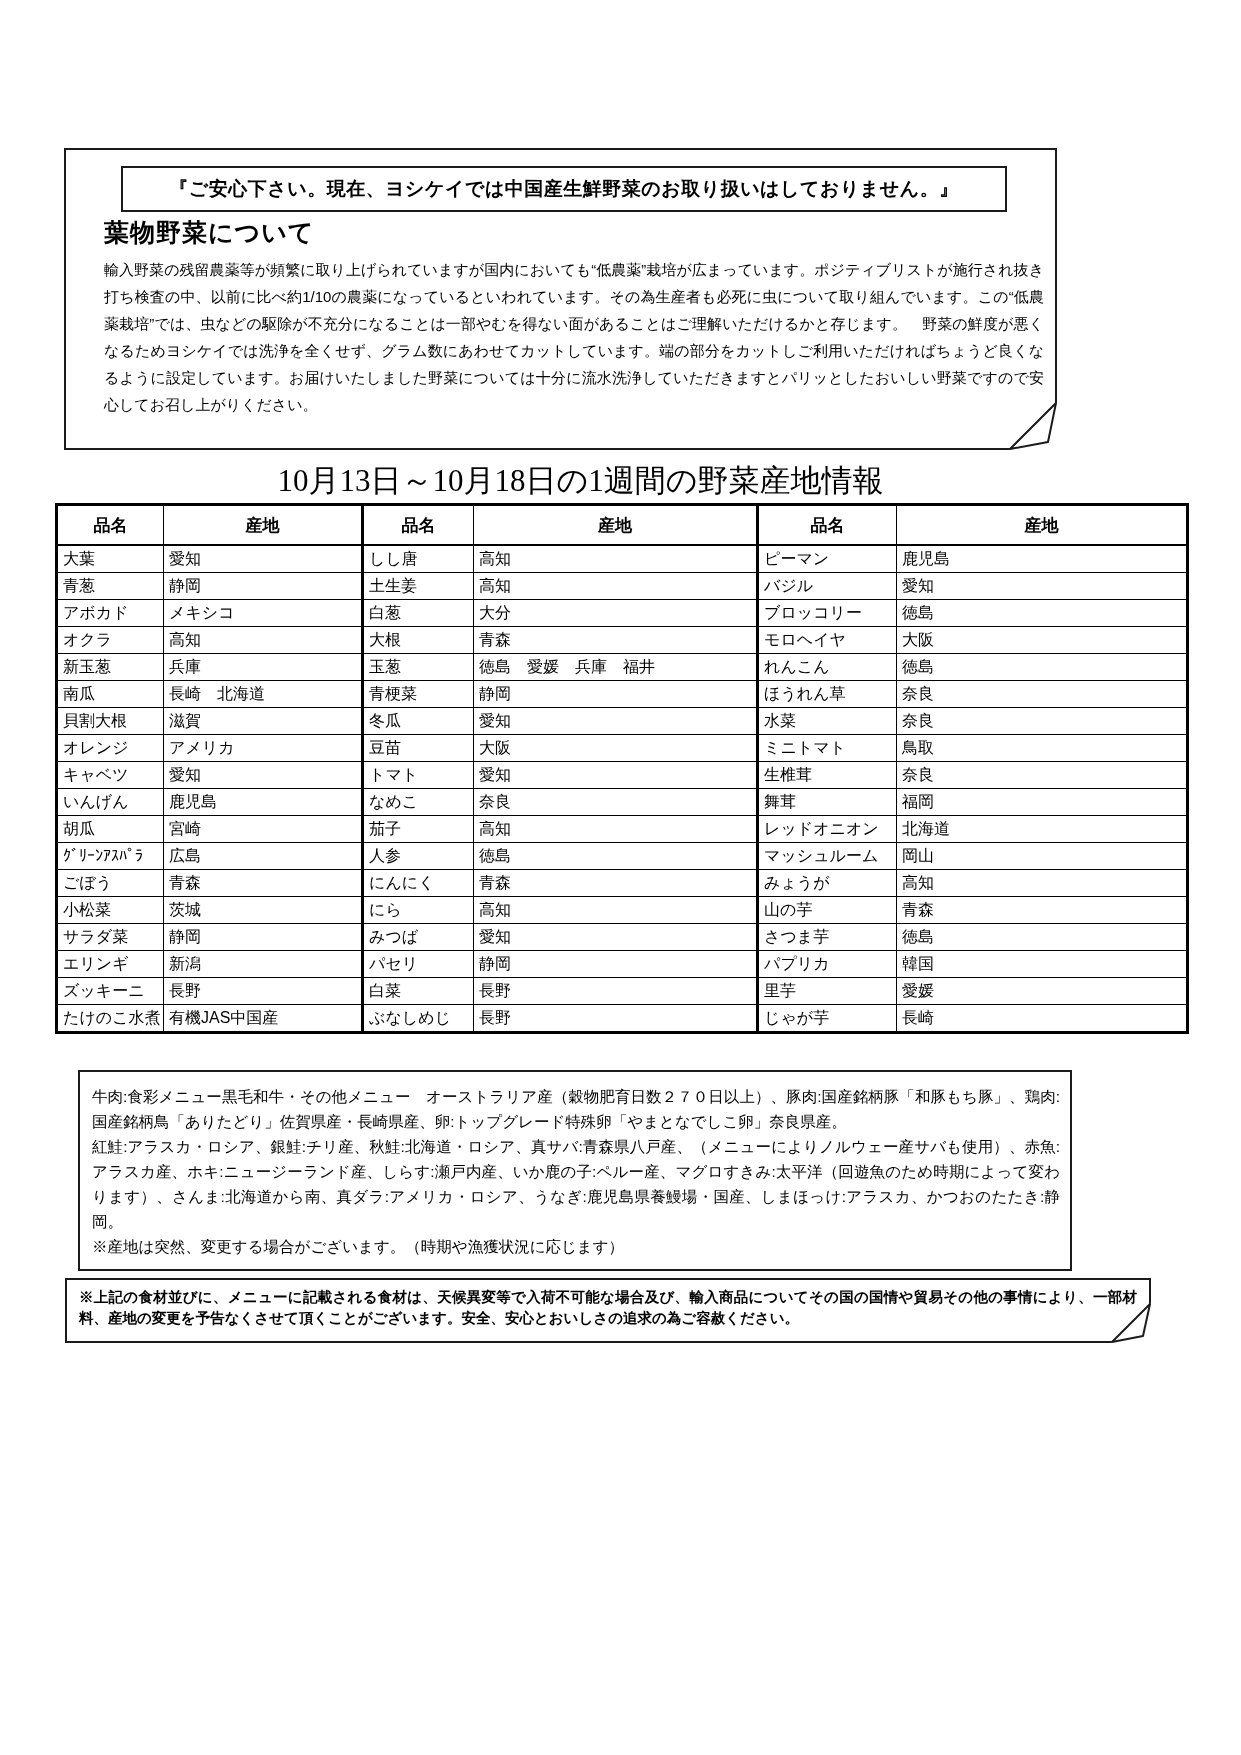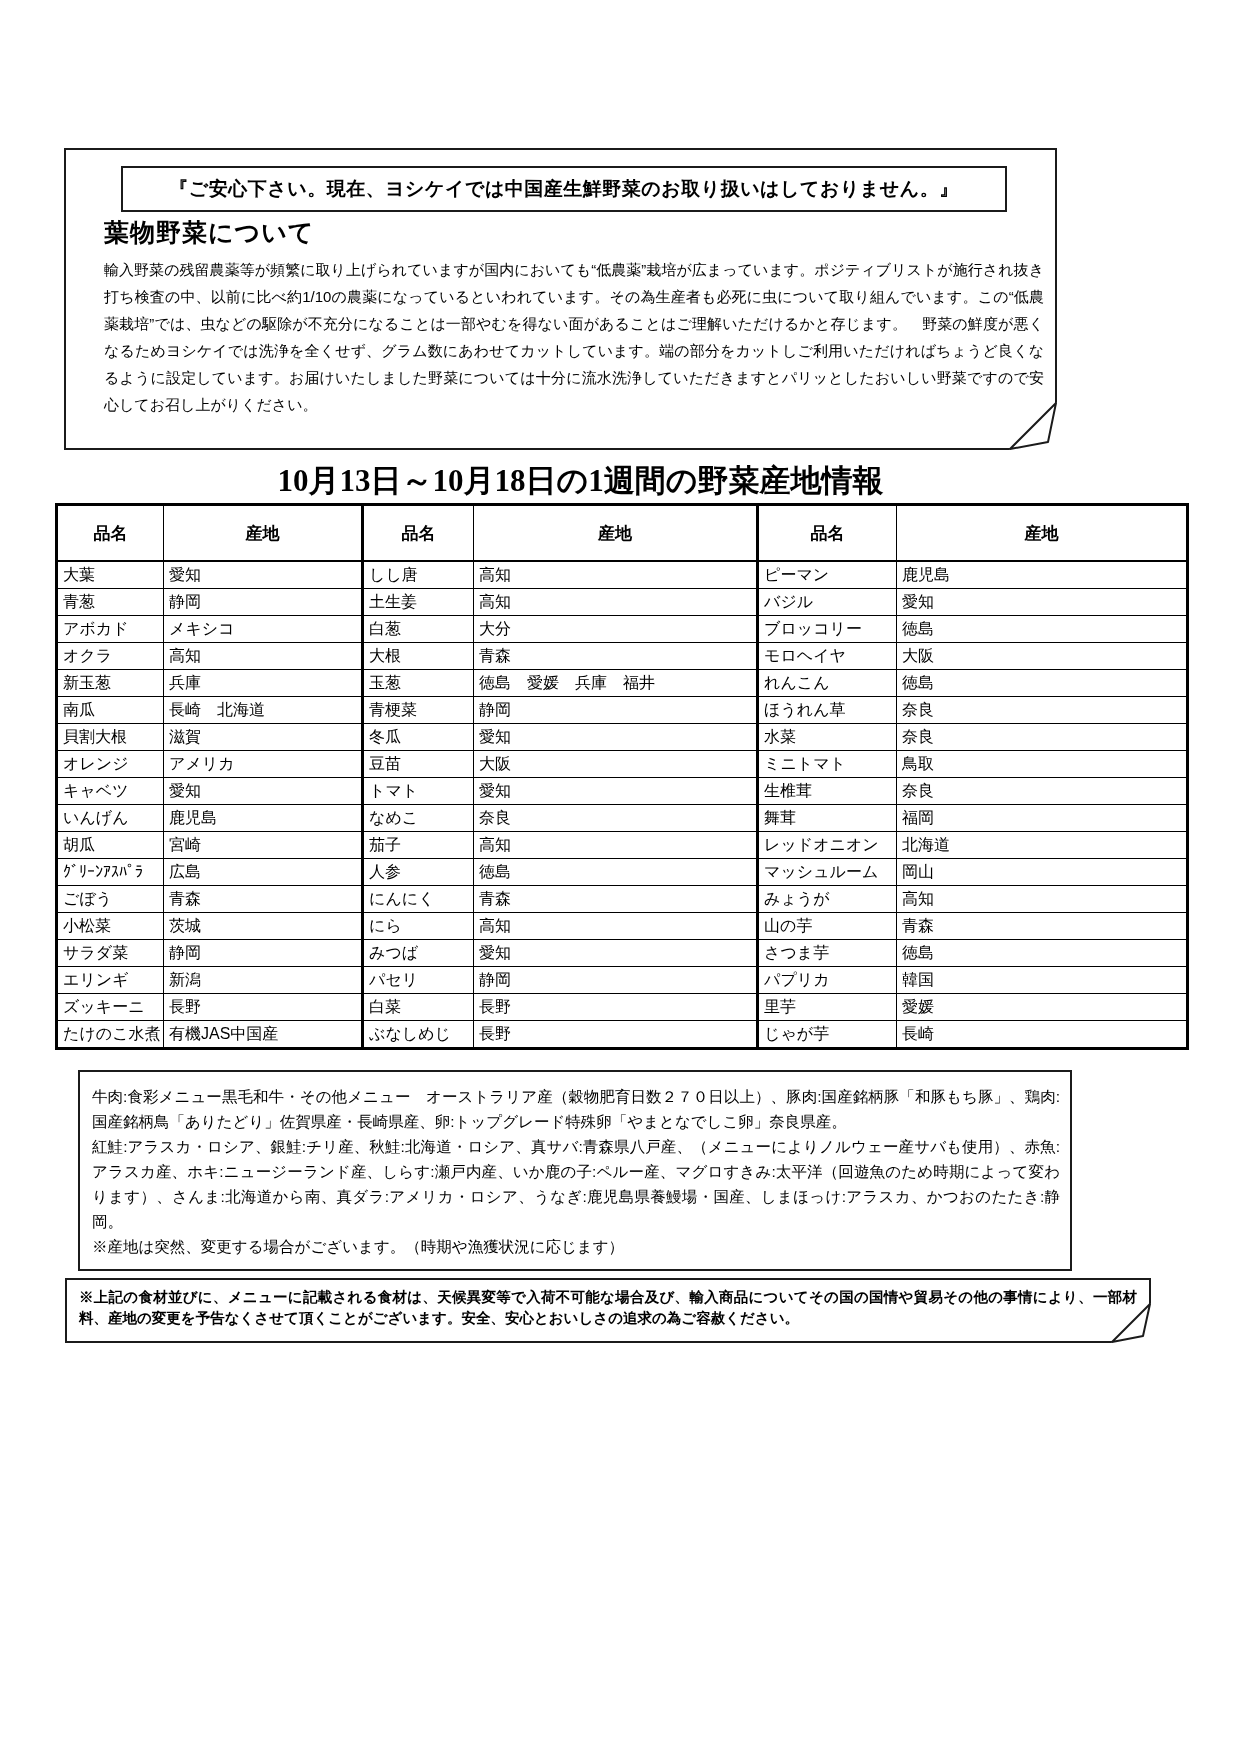--- a/index.html
+++ b/index.html
@@ -16,28 +16,28 @@
   .section-title{position:absolute;left:38px;top:66px;margin:0;
                  font-size:25px;font-weight:bold;letter-spacing:1px;}
   .notice-body{position:absolute;left:38px;top:106px;width:940px;margin:0;
                font-size:15px;line-height:27px;text-align:justify;}
 
   
   .dogear{position:absolute;right:-2px;bottom:-2px;display:block;}
 
   
   .table-title{position:absolute;left:55px;top:460px;width:1131px;text-align:center;
-               font-family:"Liberation Serif",serif;font-size:31px;font-weight:bold;
+               font-family:"Liberation Serif",serif;font-size:31px;font-weight:normal;
                letter-spacing:0;transform:translateX(-40px);}
   .origin-table{position:absolute;left:55px;top:503px;width:1131px;
                 border-collapse:collapse;table-layout:fixed;
                 border:3px solid #000;background:#fff;}
   .origin-table th{border:1px solid #000;border-bottom:2px solid #000;
                    font-size:17px;font-weight:bold;text-align:center;
-                   height:30px;padding:12px;}
+                   height:30px;padding:4px;}
   .origin-table td{border:1px solid #000;font-size:16px;line-height:26px;
                    height:26px;padding:0 2px 0 5px;white-space:nowrap;overflow:hidden;}
   .origin-table th:nth-child(3),.origin-table td:nth-child(3),
   .origin-table th:nth-child(5),.origin-table td:nth-child(5){border-left:3px solid #000;}
 
   
   .meat-box{position:absolute;left:78px;top:1070px;width:994px;
             border:2px solid #1b1b1b;box-sizing:border-box;
             padding:12px 10px 10px 12px;background:#fff;}
   .meat-box p{margin:0;font-size:15.5px;line-height:25px;text-align:justify;}

